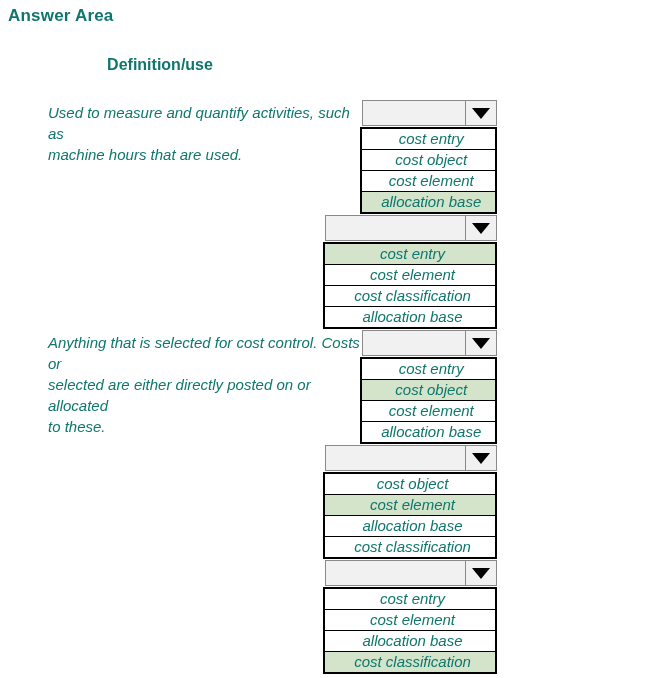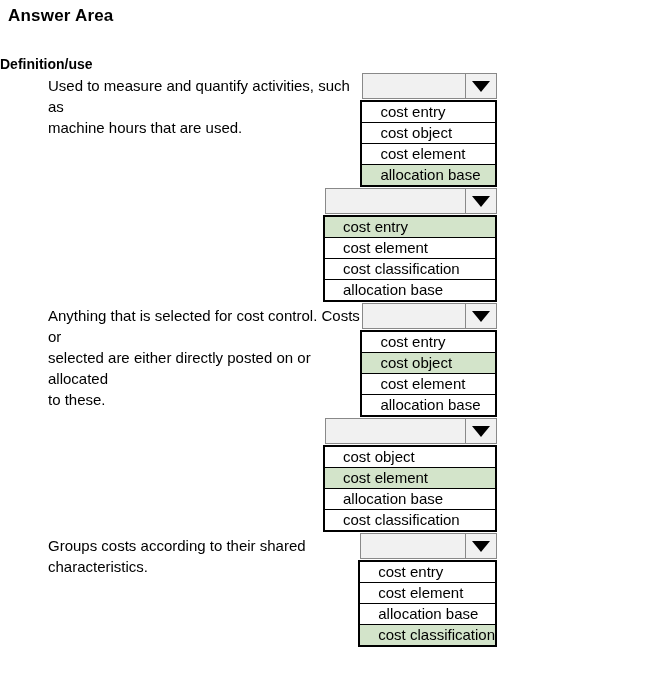--- a/index.html
+++ b/index.html
@@ -1,46 +1,47 @@
 <!DOCTYPE html>
 <html style="--selected-green: #d3e4ca; --dropdown-fill: #f1f1f1; --dropdown-border: #898989; --list-border: #000000;"><head>
 <meta charset="utf-8">
 <style>
   html, body { margin: 0; padding: 0; background: #ffffff; }
   .page {
     position: relative;
     width: 660px;
     height: 678px;
     background: #ffffff;
-    color: #000000;
+    color: #0f766e;
     font-family: "Liberation Sans", sans-serif;
     overflow: hidden;
   }
   .title {
     position: absolute;
     top: 6px;
     left: 8px;
     font-size: 17px;
     font-weight: bold;
     letter-spacing: 0.2px;
   }
   .col-header {
     position: absolute;
     top: 56px;
-    font-size: 14px;
+    font-size: 16px;
     font-weight: bold;
-    text-align: left;
+    text-align: center;
   }
   .col-header.left  { left: 0;     width: 320px; }
   .col-header.right { left: 436px; width: 220px; }
   .rows {
     position: absolute;
-    top: 73px;
+    top: 100px;
     left: 0;
     width: 525px;
+    font-style: italic;
   }
   .row {
     display: flex;
     align-items: flex-start;
     min-height: 115px;
   }
   .definition {
     margin-left: 48px;
     width: 398px;
     font-size: 15px;
@@ -78,24 +79,25 @@
     border-top: 11px solid #000000;
   }
   .option-list {
     margin-top: 1px;
     border: 2px solid var(--list-border, #000000);
     background: #ffffff;
   }
   .option {
     height: 20px;
     line-height: 20px;
-    padding-left: 18px;
+    padding-left: 5px;
     font-size: 15px;
     border-bottom: 1px solid var(--list-border, #000000);
     white-space: nowrap;
+    text-align: center;
   }
   .option:last-child { border-bottom: none; }
   .option.selected { background: var(--selected-green, #d3e4ca); }
 </style>
 </head>
 <body>
 
 <div class="page">
   <div class="title">Answer Area</div>
 
@@ -170,22 +172,20 @@
         <div class="option-list">
           <div class="option">cost object</div>
           <div class="option selected">cost element</div>
           <div class="option">allocation base</div>
           <div class="option">cost classification</div>
         </div>
       </div>
     </div>
 
     <div class="row">
-      <div class="definition">Groups costs according to their shared
-characteristics.</div>
       <div class="dropdown-group">
         <div class="select-box">
           <span class="select-value"></span>
           <span class="select-arrow">
               <span class="tri"></span>
             </span>
         </div>
         <div class="option-list">
           <div class="option">cost entry</div>
           <div class="option">cost element</div>

